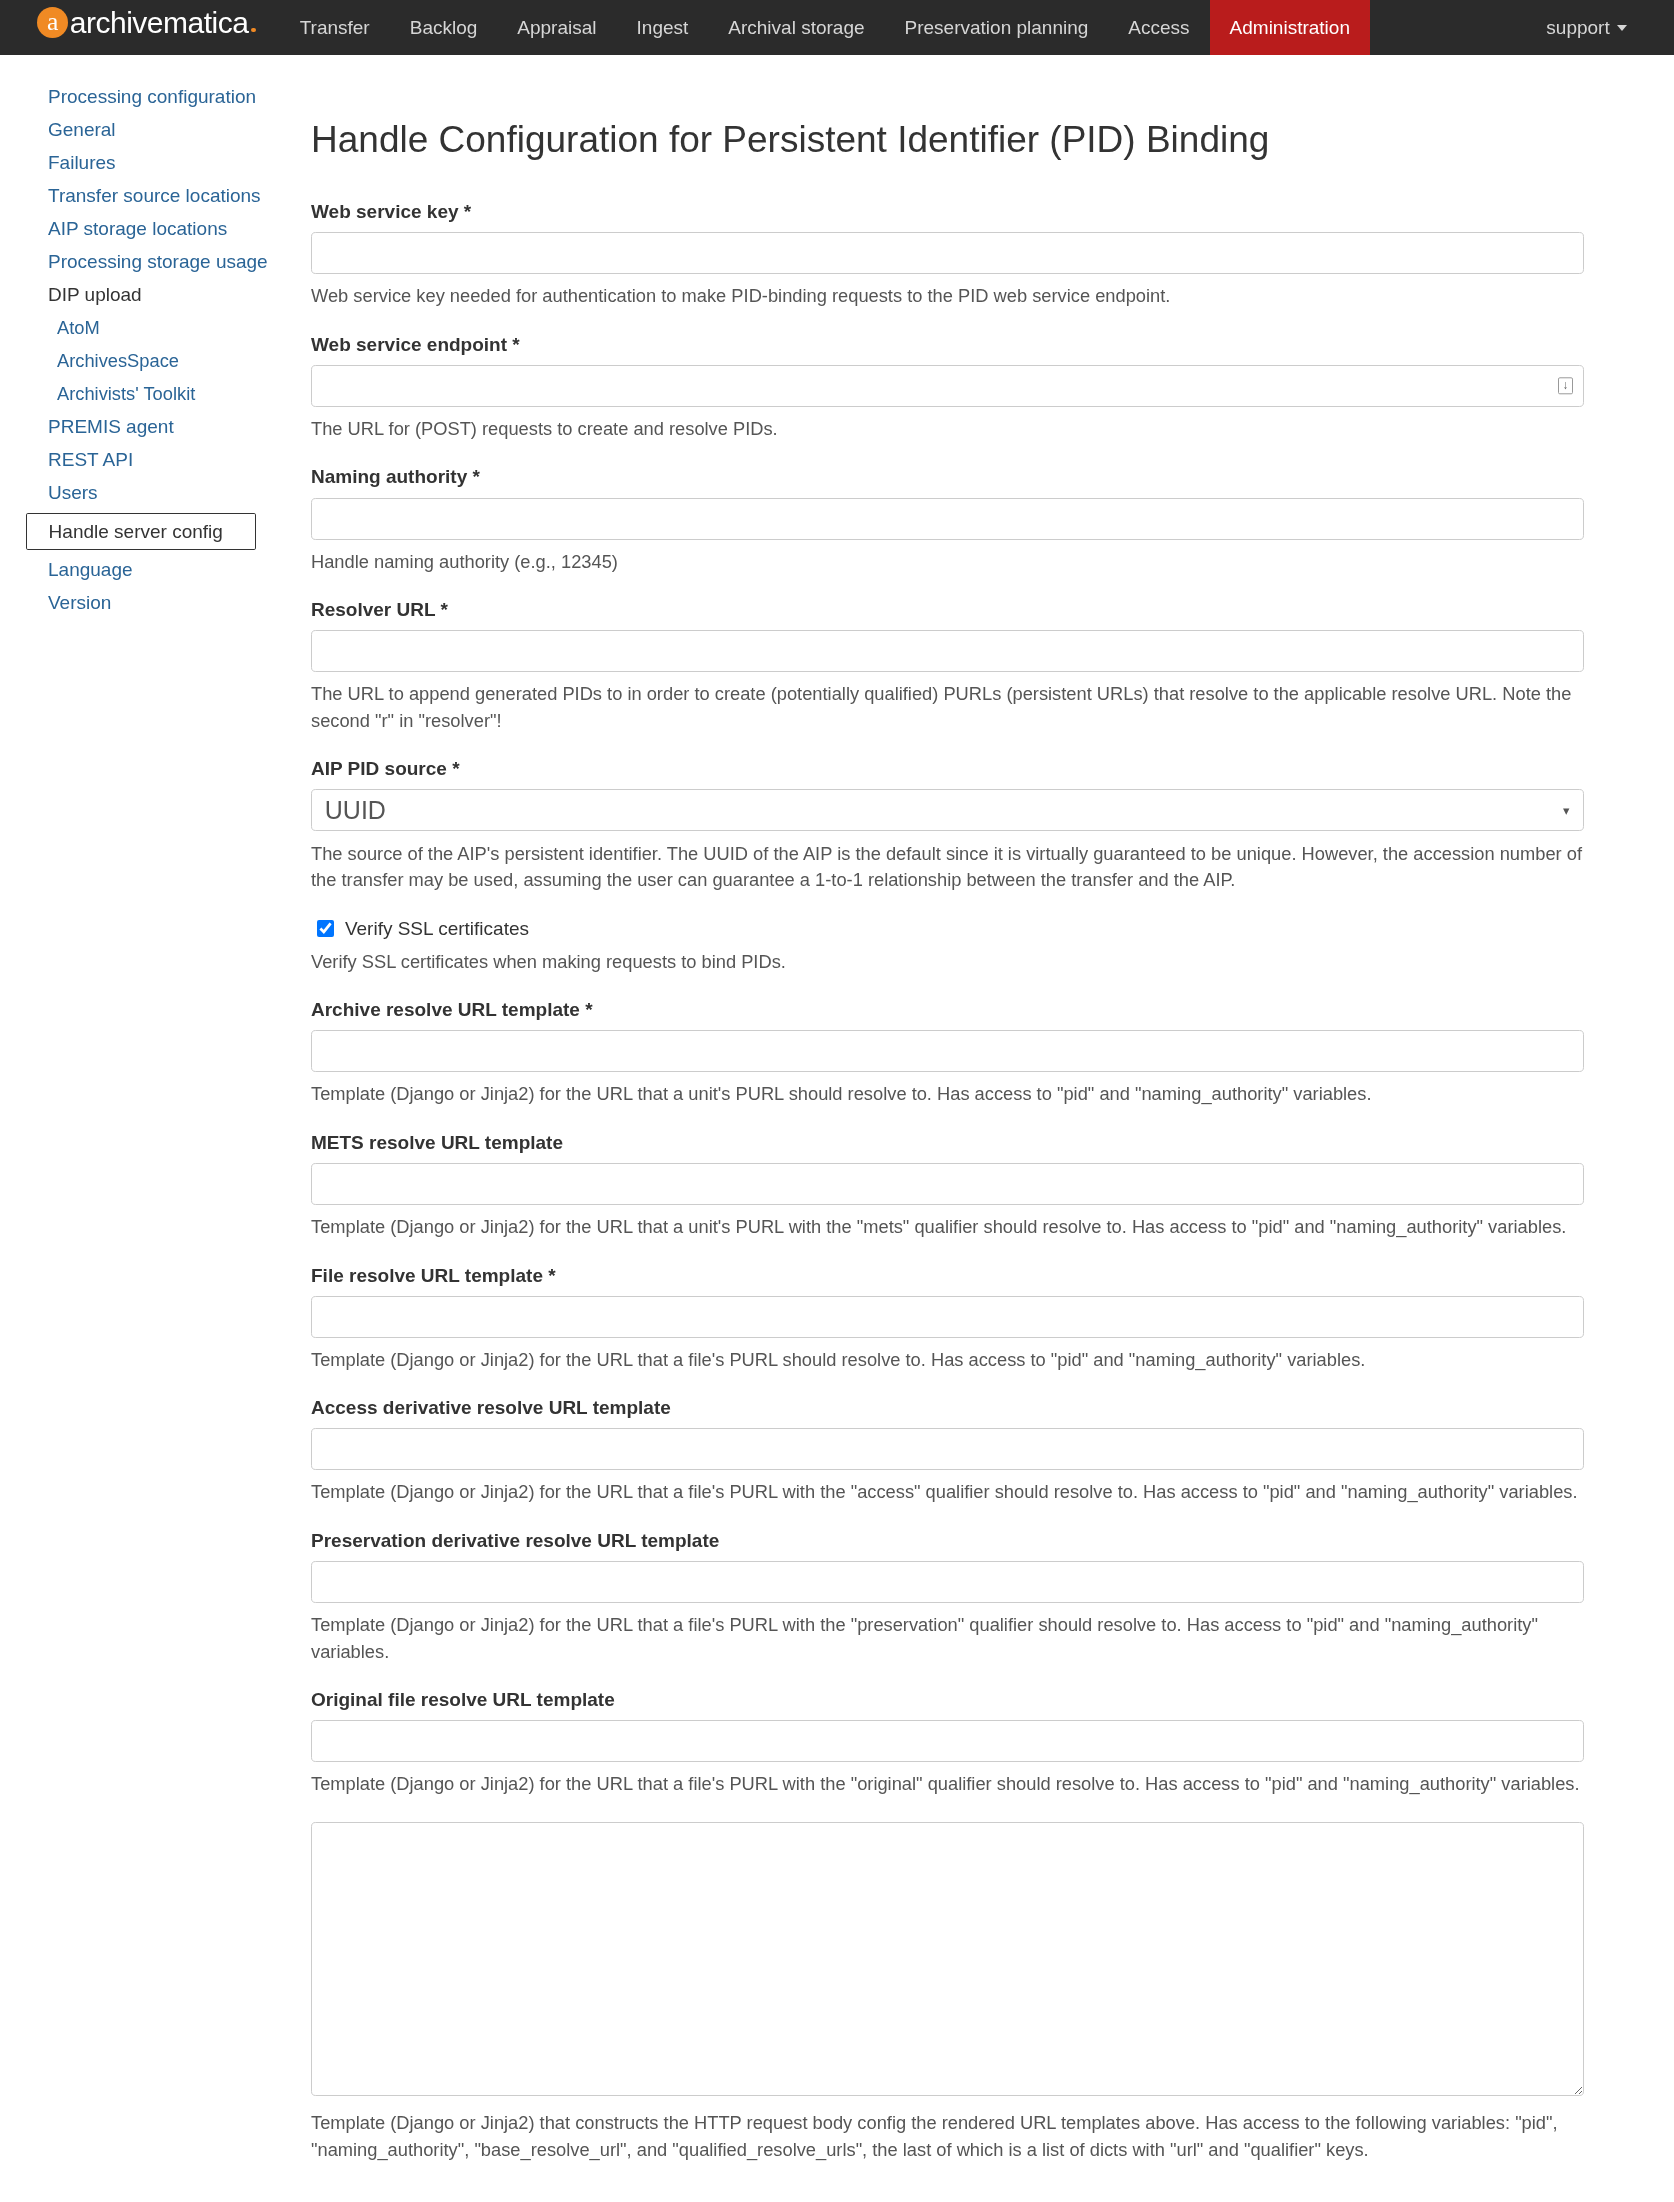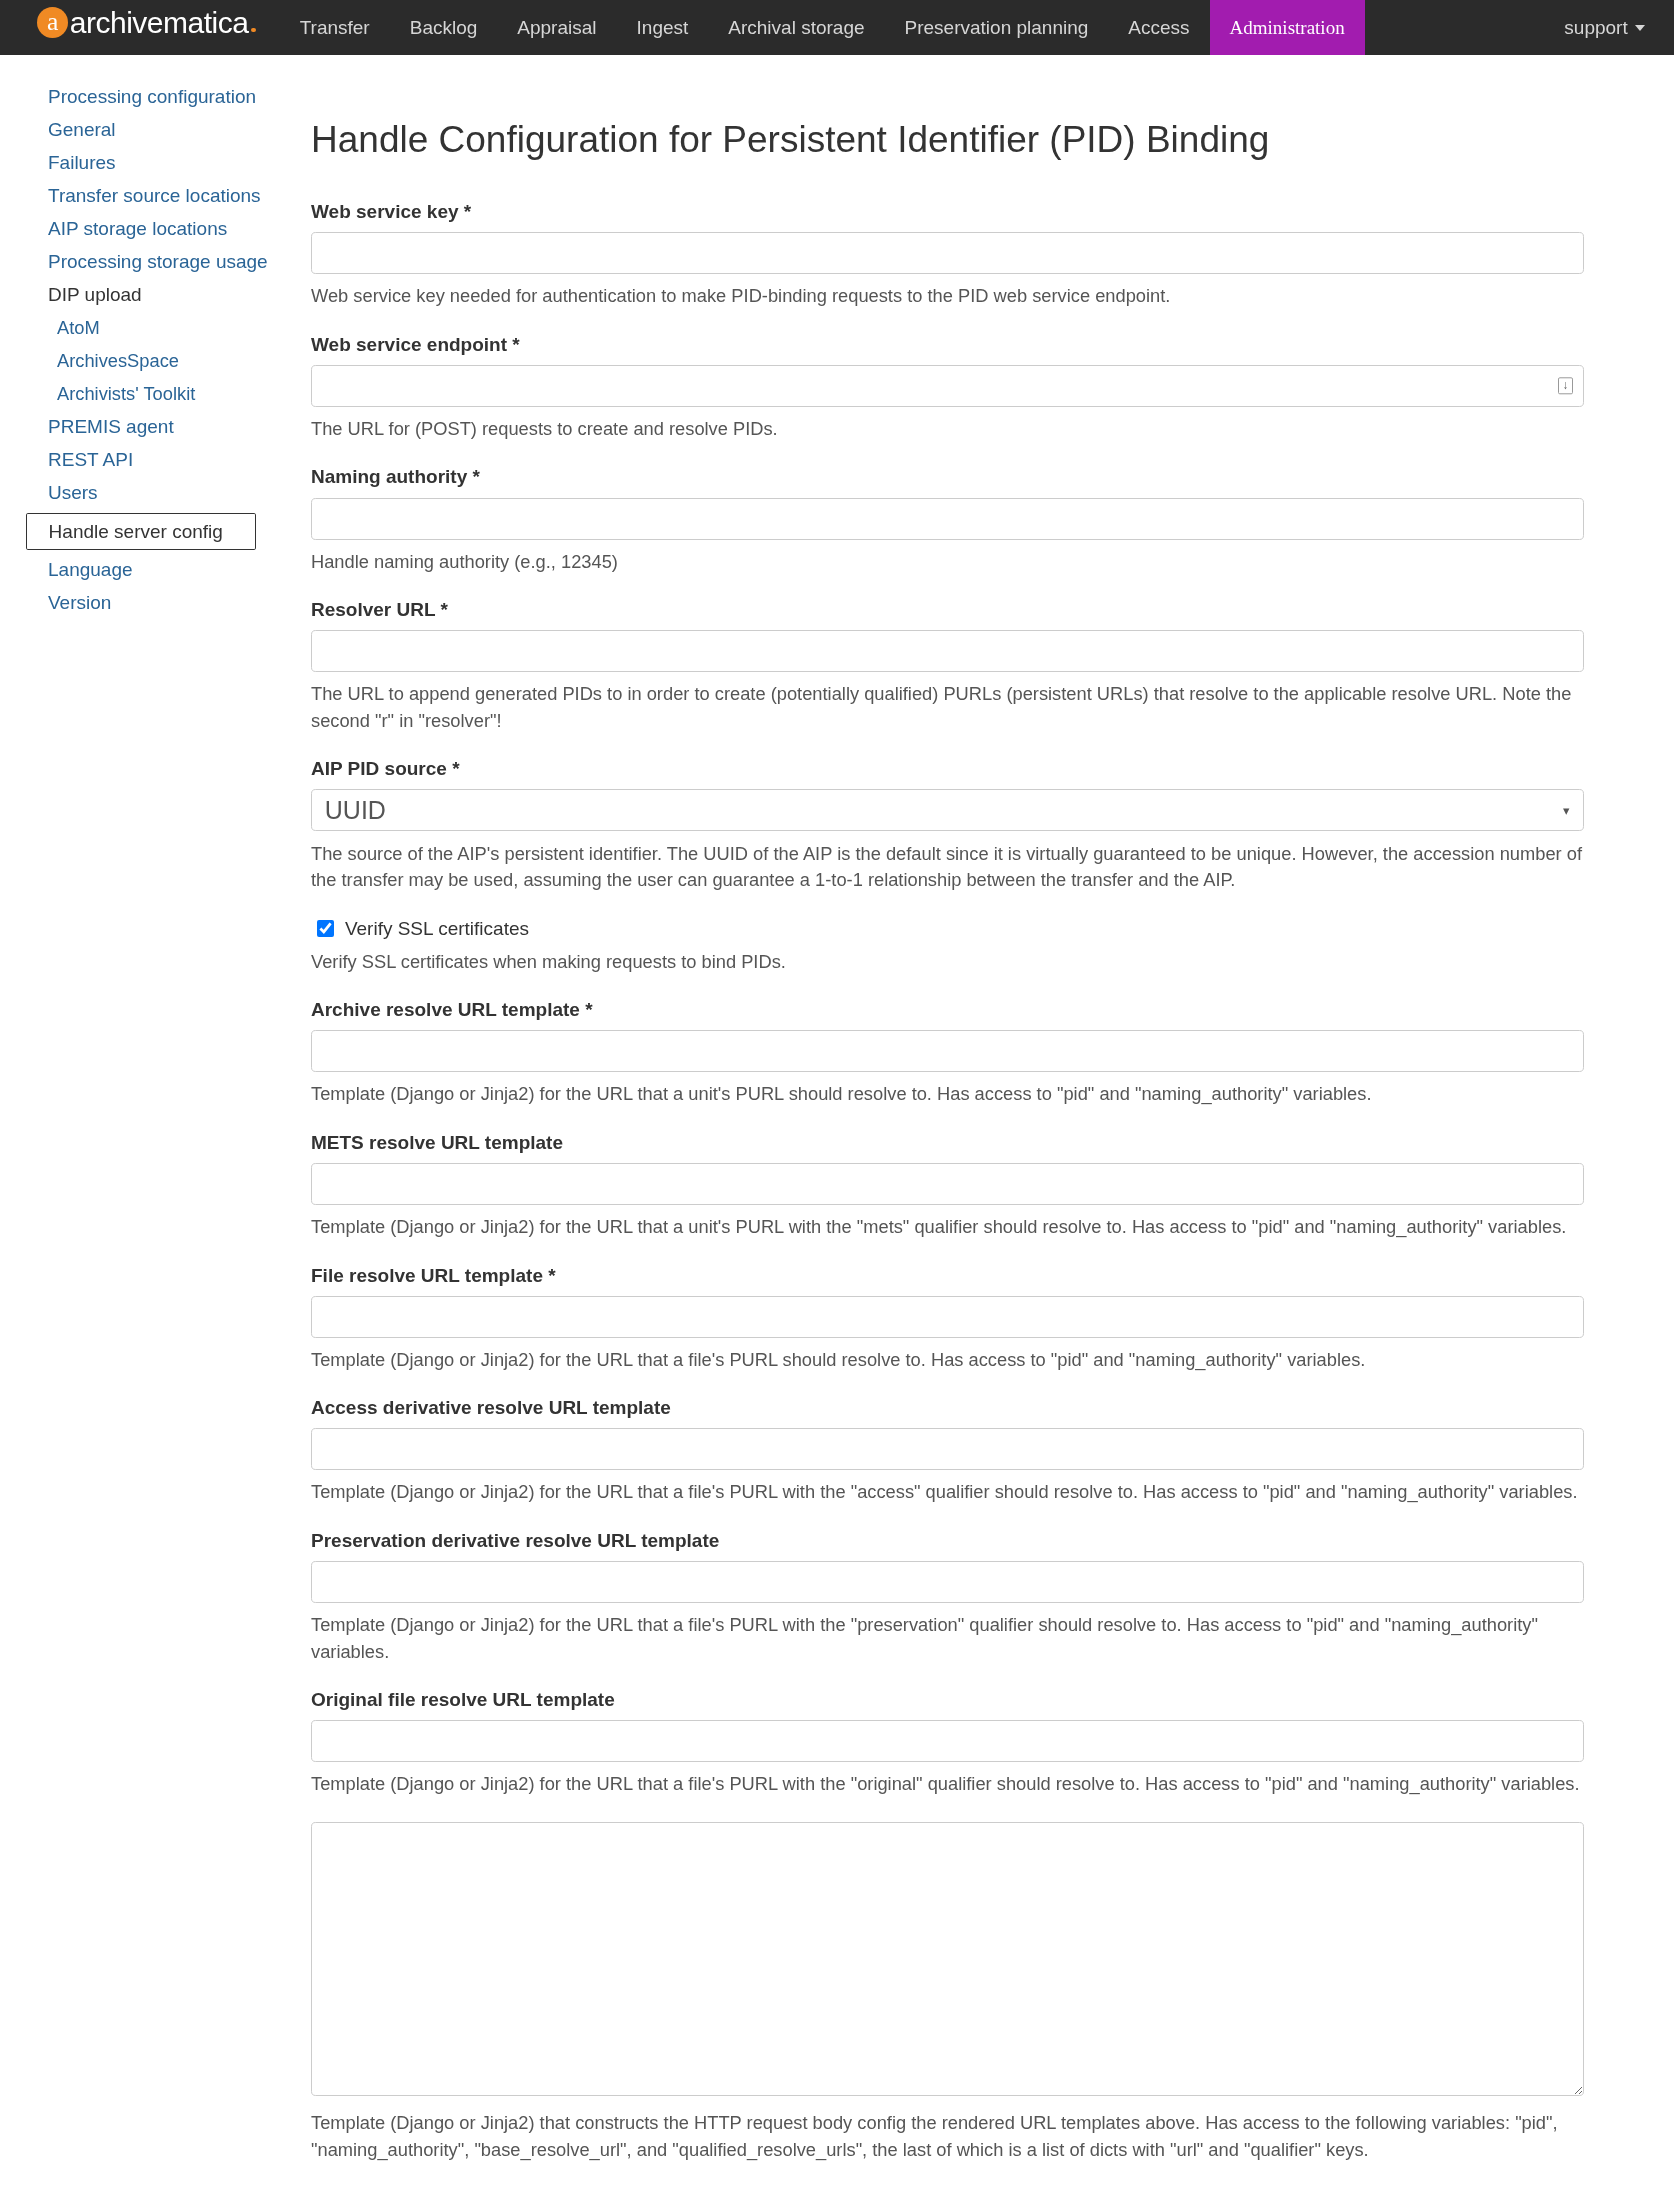--- a/index.html
+++ b/index.html
@@ -74,29 +74,28 @@
   .nav-item {
     display: flex;
     align-items: center;
     padding: 0 20px;
     color: #d6d6d6;
     font-size: 19px;
     cursor: pointer;
     white-space: nowrap;
   }
   .nav-item.active {
-    background: #a21caf;
+    background: #b91c1c;
     color: #ffffff;
-    font-family: Liberation Serif, serif;
   }
   .nav-right {
     margin-left: auto;
     display: flex;
     align-items: stretch;
-    padding-right: 10px;
+    padding-right: 28px;
   }
   .caret {
     display: inline-block;
     margin-left: 7.3px;
     width: 0; height: 0;
     border-left: 5.5px solid transparent;
     border-right: 5.5px solid transparent;
     border-top: 6.4px solid #d6d6d6;
   }
 

